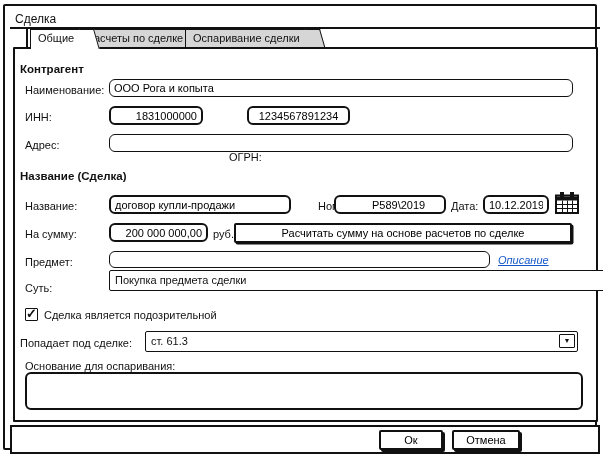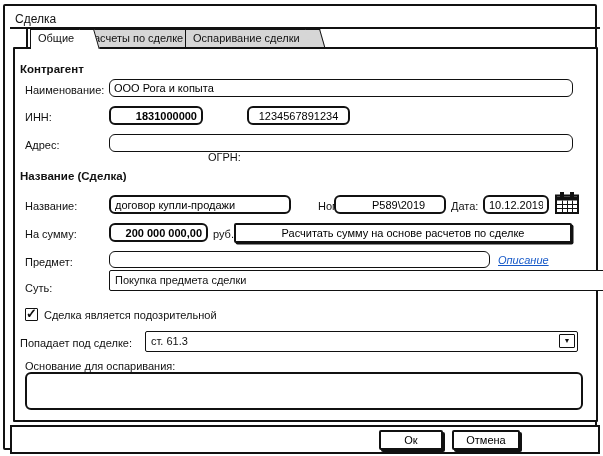--- a/index.html
+++ b/index.html
@@ -25,21 +25,21 @@
   .bottombar { position:absolute; left:5px; top:419px; width:590px; height:29px;
            border:2px solid #111; background:#fff; display:flex; align-items:center;
            justify-content:flex-end; gap:9px; padding-right:78px; }
 
   .lbl { position:absolute; font-size:11px; white-space:nowrap; }
   .sect { position:absolute; font-size:11.5px; font-weight:bold; white-space:nowrap; }
 
   .inp { position:absolute; border:1.5px solid #111; border-radius:6px; background:#fff;
          font-family:"Liberation Sans", sans-serif; font-size:11px; padding:0 4px; height:18px; outline:none; }
   .inp.bold { border-width:2px; height:19px; }
-  .inp.right { text-align:right;font-weight:bold; }
+  .inp.right { text-align:right; }
   .inp.center { text-align:center; }
 
   .btn { border:2px solid #111; border-radius:2px; background:#fff; font-family:"Liberation Sans", sans-serif;
          font-size:11px; box-shadow:2px 2px 0 #111; cursor:pointer; }
   .calc-btn { position:absolute; left:229px; top:217px; width:338px; height:20px;
          box-shadow:1.5px 1.5px 0 #111; white-space:nowrap; }
   .foot-btn { height:20px; }
 
   .link { position:absolute; font-size:11px; color:#1558c8; text-decoration:underline; cursor:pointer; }
 
@@ -77,21 +77,21 @@
 
     <div class="panel"></div>
 
     <div class="sect" style="left:15px; top:57px;">Контрагент</div>
 
     <div class="lbl" style="left:20px; top:78px;">Наименование:</div>
     <input class="inp" style="left: 104px; top: 73px; width: 464px;" value="ООО Рога и копыта">
 
     <div class="lbl" style="left:20px; top:105px;">ИНН:</div>
     <input class="inp bold right" style="left: 104px; top: 100px; width: 94px;" value="1831000000">
-    <div class="lbl" style="left:203px; top:105px;margin-top:40px;">ОГРН:</div>
+    <div class="lbl" style="left:224px; top:105px;margin-top:40px;">ОГРН:</div>
     <input class="inp bold center" style="left: 242px; top: 100px; width: 103px;" value="1234567891234">
 
     <div class="lbl" style="left:20px; top:133px;">Адрес:</div>
     <input class="inp" style="left: 104px; top: 128px; width: 464px;" value="">
 
     <div class="sect" style="left:15px; top:164px;">Название (Сделка)</div>
 
     <div class="lbl" style="left:20px; top:194px;">Название:</div>
     <input class="inp bold" style="left: 104px; top: 189px; width: 182px;" value="договор купли-продажи">
     <div class="lbl" style="left:313px; top:194px;">Номер:</div>

